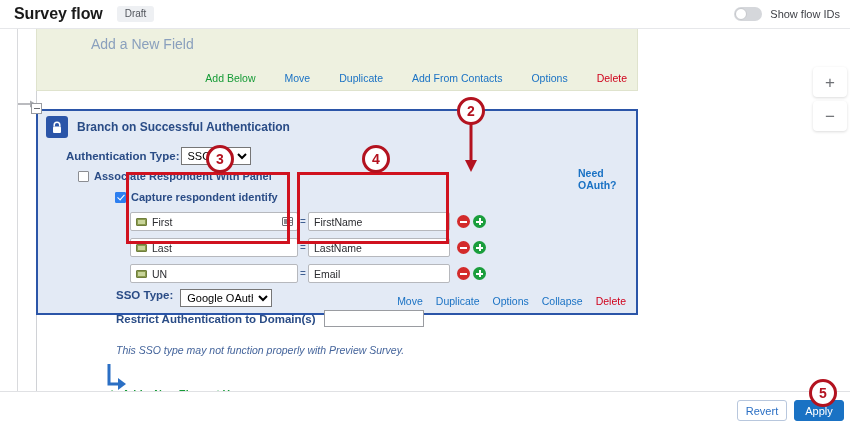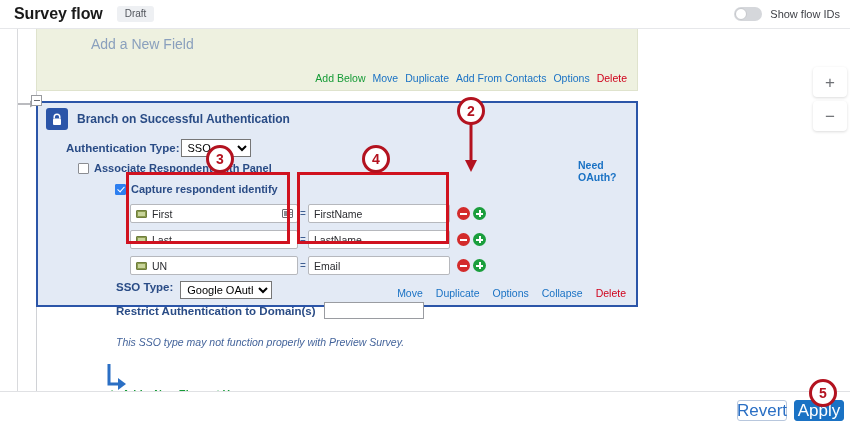--- a/index.html
+++ b/index.html
@@ -94,33 +94,33 @@
   }
   .green-block .newfield {
     position: absolute;
     left: 54px; top: 25px;
     font-size: 14px;
     color: #8aa0bd;
   }
   .green-actions {
     position: absolute;
     right: 10px; bottom: 6px;
-    display: flex; gap: 7px;
+    display: flex; gap: 29px;
     font-size: 10.5px;
   }
   .green-actions a { text-decoration: none; cursor: pointer; }
 
   .link-blue  { color: #1a72c4; }
   .link-green { color: #159b36; }
   .link-red   { color: #d0021b; }
 
   
   .branch {
     position: absolute;
-    left: 36px; top: 72px;
+    left: 36px; top: 80px;
     width: 602px; height: 206px;
     background: #e3eaf5;
     border: 2px solid #2b55a8;
   }
   .collapse-handle {
     position: absolute;
     left: -7px; top: -8px;
     width: 11px; height: 11px;
     background: #ffffff;
     border: 1px solid #999ba0;
@@ -387,21 +387,21 @@
     position: absolute;
     left: 0; top: 391px;
     width: 850px; height: 34px;
     background: #ffffff;
     border-top: 1px solid #e0e1e4;
   }
   .btn {
     position: absolute;
     top: 8px;
     height: 21px;
-    font-size: 17px;
+    font-size: 11px;
     border-radius: 3px;
     display: flex; align-items: center; justify-content: center;
     cursor: pointer;
   }
   .btn-revert {
     right: 63px;
     width: 50px;
     background: #ffffff;
     border: 1px solid #b8c7dd;
     color: #2a6fc4;

